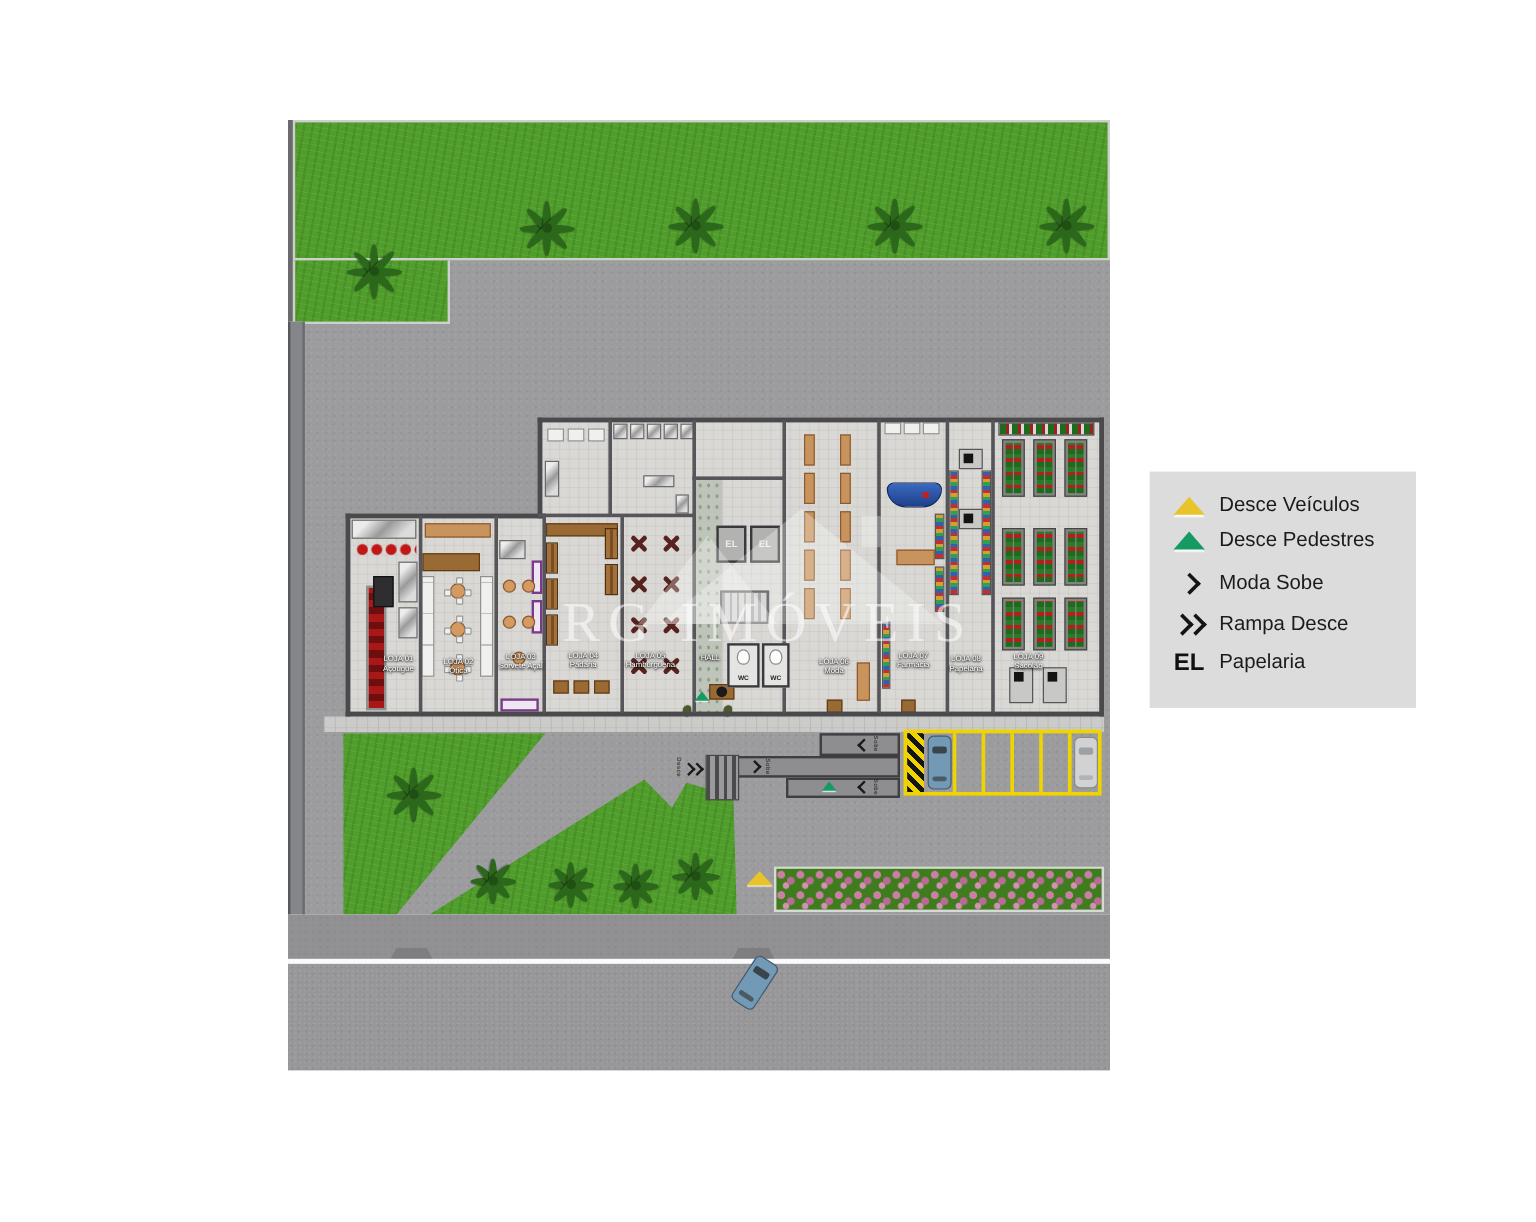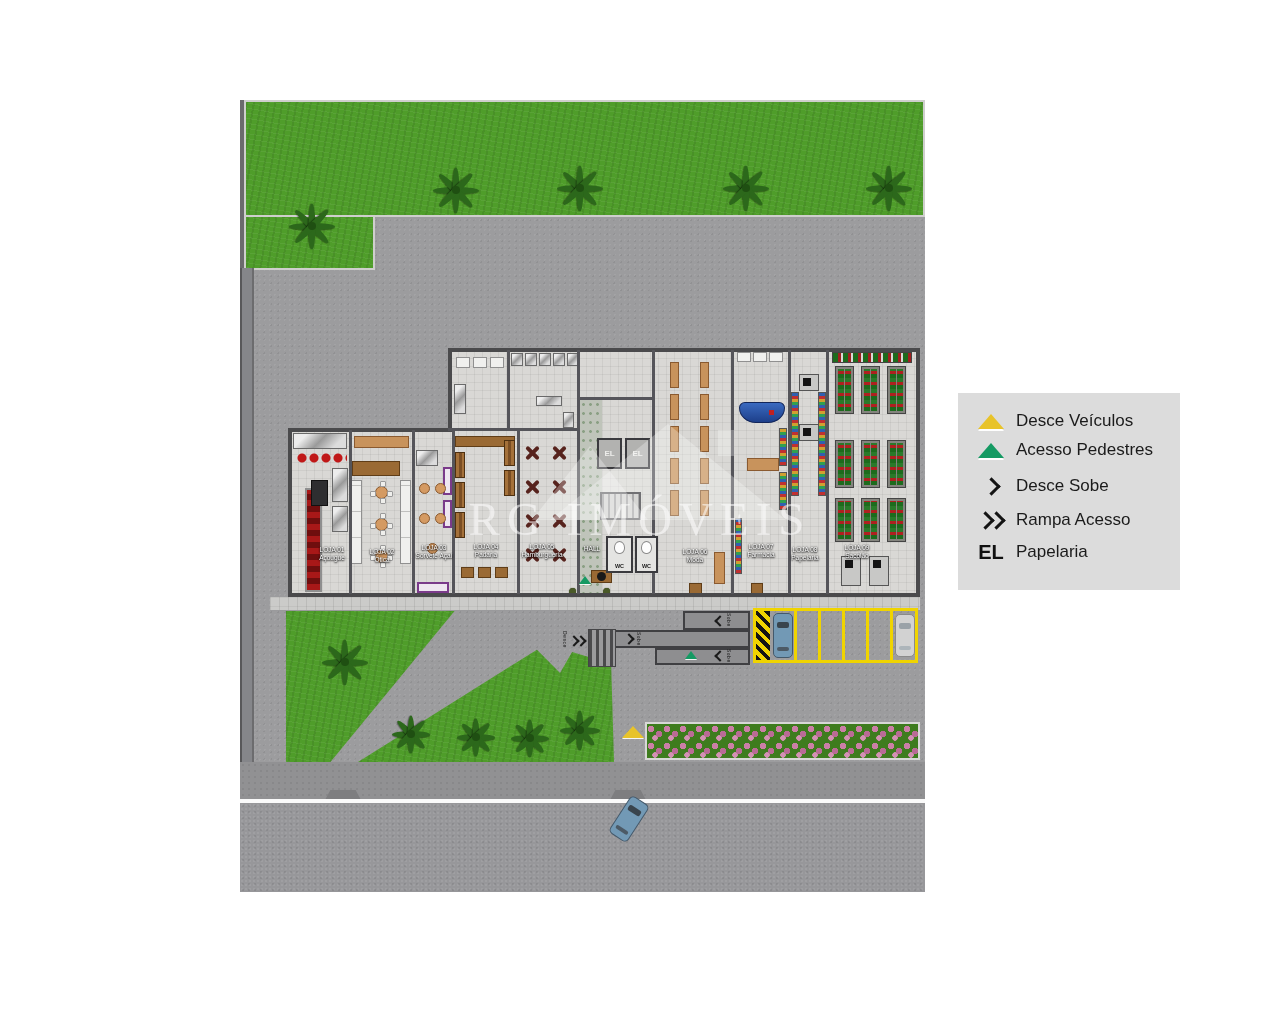--- a/index.html
+++ b/index.html
@@ -514,34 +514,34 @@
     <div class="lrow" style="margin-top:0;">
       <span class="lsym">
           <span class="ltri y"></span>
         </span>
       <span class="llabel">Desce Veículos</span>
     </div>
     <div class="lrow" style="margin-top:7px;">
       <span class="lsym">
           <span class="ltri g"></span>
         </span>
-      <span class="llabel">Acesso Pedestres</span>
+      <span class="llabel">Desce Pedestres</span>
     </div>
     <div class="lrow" style="margin-top:14px;">
       <span class="lsym">
           <span class="lchev"></span>
         </span>
-      <span class="llabel">Desce Sobe</span>
+      <span class="llabel">Moda Sobe</span>
     </div>
     <div class="lrow" style="margin-top:12px;">
       <span class="lsym">
           <span class="lchev"></span>
           <span class="lchev"></span>
         </span>
-      <span class="llabel">Rampa Acesso</span>
+      <span class="llabel">Rampa Desce</span>
     </div>
     <div class="lrow" style="margin-top:10px;">
       <span class="lsym lel">EL</span>
       <span class="llabel">Papelaria</span>
     </div>
   </div>
 
 </div>
 
 </body></html>

